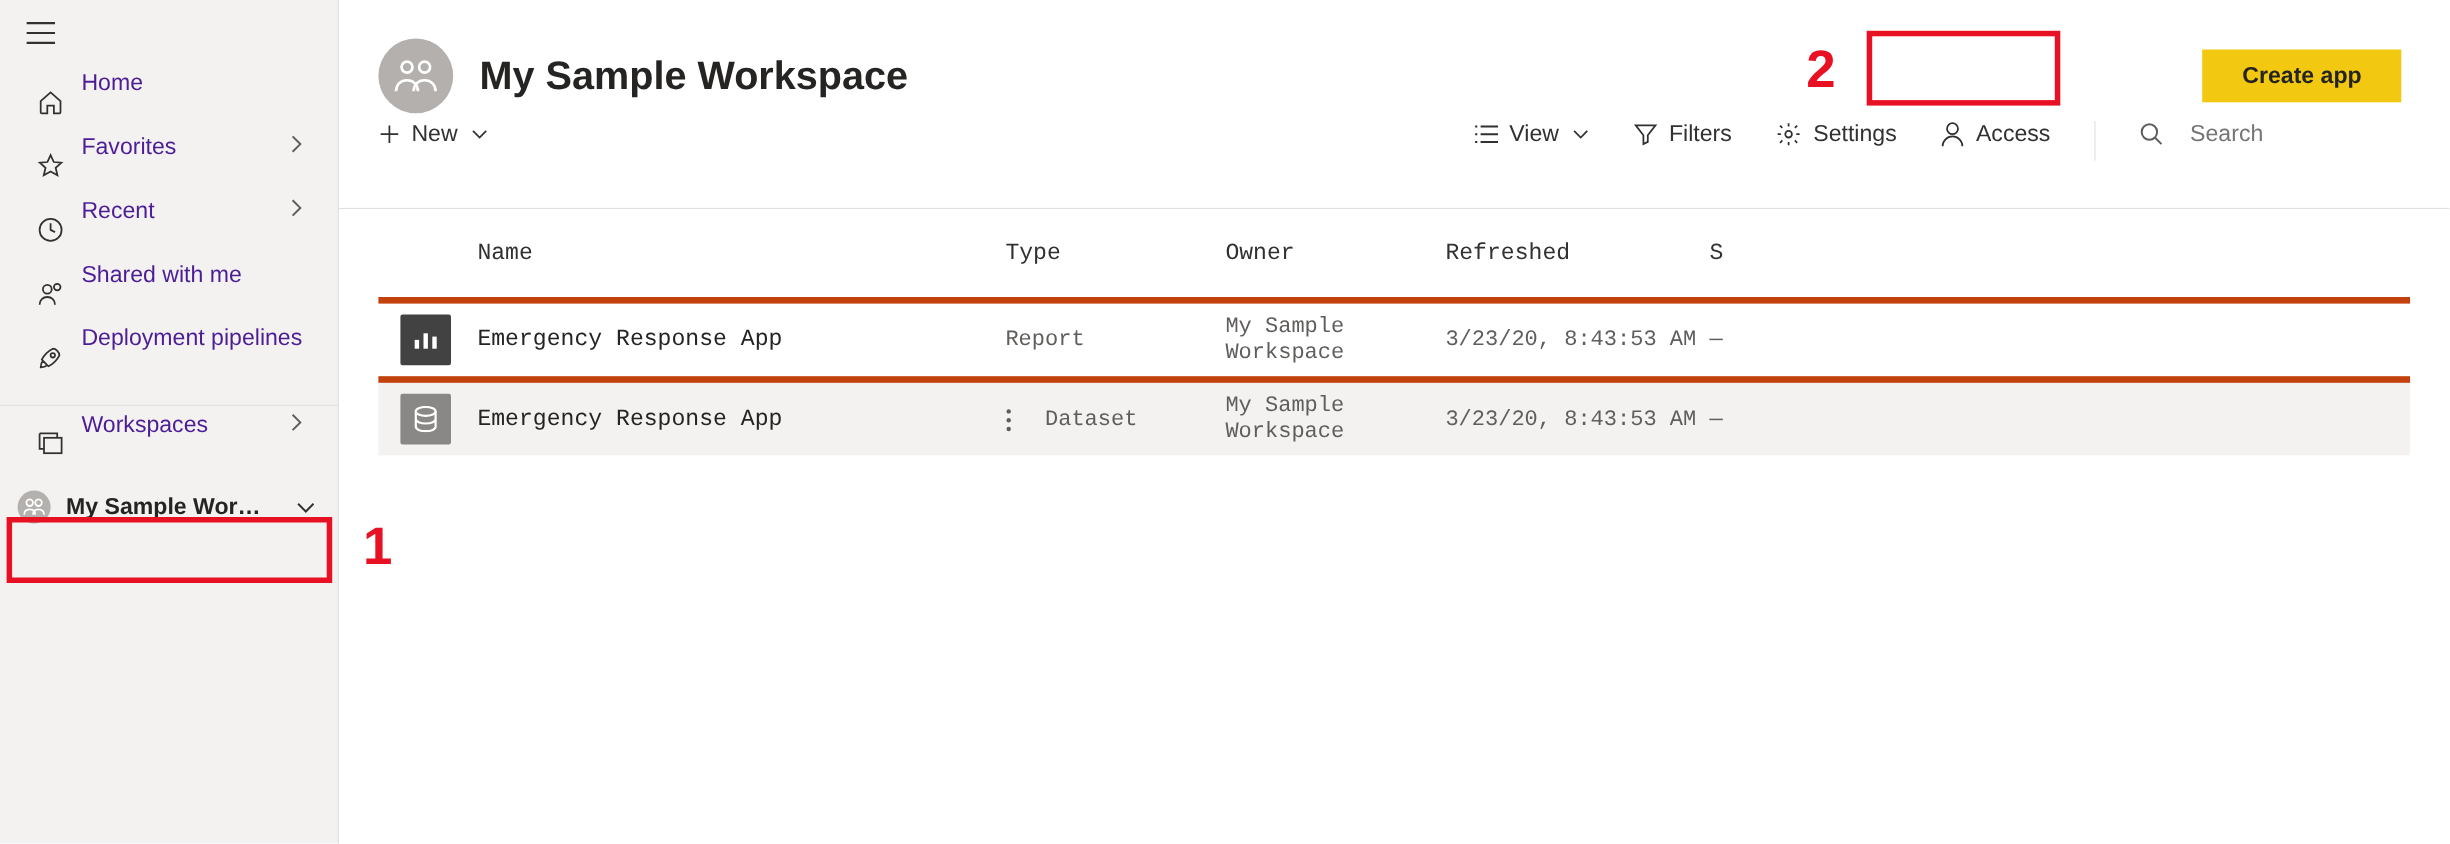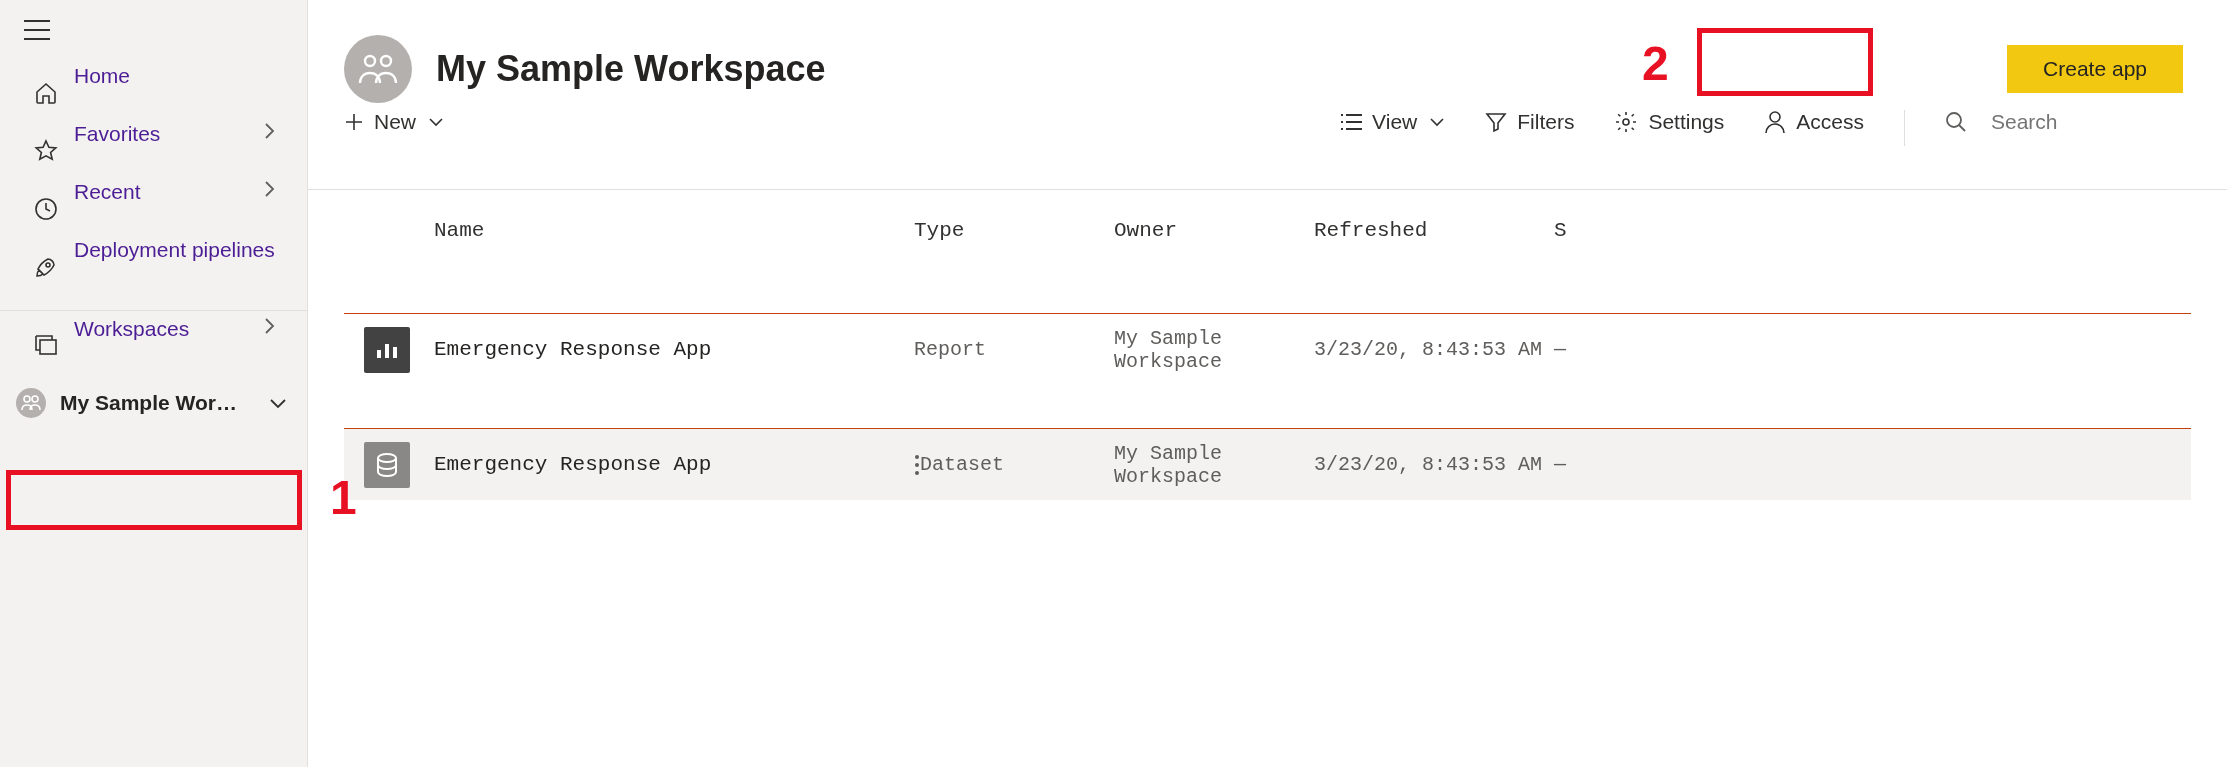--- a/index.html
+++ b/index.html
@@ -75,20 +75,21 @@
   .header .title { font-size: 36px; font-weight: 600; margin-left: 24px; color: #252423; }
   .create-app {
     margin-left: auto;
     margin-right: 8px;
     background: #f2c811;
     color: #252423;
     font-size: 21px;
     padding: 12px 36px;
     border: none;
     cursor: pointer;
+    font-weight: bold;
   }
   .toolbar {
     display: flex;
     align-items: flex-start;
     padding: 0 36px;
     height: 80px;
     border-bottom: 1px solid #e1dfdd;
     gap: 40px;
   }
   .tool-item {
@@ -114,23 +115,22 @@
     align-items: center;
     height: 80px;
     color: #323130;
     font-size: 21px;
   }
   .table-row {
     display: grid;
     grid-template-columns: 90px 480px 200px 200px 240px 60px;
     align-items: center;
     height: 72px;
-    border-top: 1px solid #c2410c;
+    border-top: 6px solid #c2410c;
     font-size: 20px;
-    margin-top: 43px;
   }
   .table-row.hover { background: #f3f2f1; }
   .row-icon {
     width: 46px; height: 46px; border-radius: 2px;
     display: flex; align-items: center; justify-content: center;
     margin-left: 20px;
   }
   .row-icon.dark { background: #424242; }
   .row-icon.light { background: #8a8886; }
   .row-name { font-size: 21px; color: #252423; }
@@ -189,20 +189,30 @@
             <circle cx="12" cy="12" r="10"></circle>
             <path d="M12 6v6l4 2"></path>
           </svg>
       </span>
       <span class="label">Recent</span>
       <span class="chevron">
         <svg width="12" height="18" viewBox="0 0 12 18" fill="none" stroke="#605e5c" stroke-width="1.8">
             <path d="M3 2l7 7-7 7"></path>
           </svg>
       </span>
+    </div>
+    <div class="nav-item">
+      <span class="icon">
+        <svg width="24" height="24" viewBox="0 0 24 24" fill="none" stroke="#323130" stroke-width="1.6">
+            <circle cx="9" cy="8" r="4"></circle>
+            <path d="M2 22c0-4 3-7 7-7s7 3 7 7"></path>
+            <circle cx="18" cy="6" r="3"></circle>
+          </svg>
+      </span>
+      <span class="label">Shared with me</span>
     </div>
     <div class="nav-item">
       <span class="icon">
         <svg width="24" height="24" viewBox="0 0 24 24" fill="none" stroke="#323130" stroke-width="1.6">
             <path d="M5 15c-2 2-2 6-2 6s4 0 6-2l-4-4zM14 4c3 0 6 3 6 6-2 4-6 8-10 10l-6-6c2-4 6-8 10-10z"></path>
             <circle cx="14" cy="10" r="2"></circle>
           </svg>
       </span>
       <span class="label">Deployment pipelines</span>
     </div>
@@ -330,21 +340,21 @@
     </div>
 
     <div class="table-row hover">
       <div class="row-icon light">
         <svg width="22" height="24" viewBox="0 0 22 24" fill="none" stroke="#fff" stroke-width="2">
             <ellipse cx="11" cy="5" rx="9" ry="4"></ellipse>
             <path d="M2 5v7c0 2.2 4 4 9 4s9-1.8 9-4V5M2 12v7c0 2.2 4 4 9 4s9-1.8 9-4v-7"></path>
           </svg>
       </div>
       <div class="row-name">Emergency Response App</div>
-      <div style="display:flex;align-items:flex-end;">
+      <div style="display:flex;align-items:flex-end;gap:30px;">
         <span class="more-btn" style="visibility:visible;">
           <svg width="6" height="22" viewBox="0 0 6 22" fill="#605e5c">
               <circle cx="3" cy="3" r="2"></circle>
               <circle cx="3" cy="11" r="2"></circle>
               <circle cx="3" cy="19" r="2"></circle>
             </svg>
         </span>
         <span class="row-type">Dataset</span>
       </div>
       <div class="row-owner">My Sample Workspace</div>

